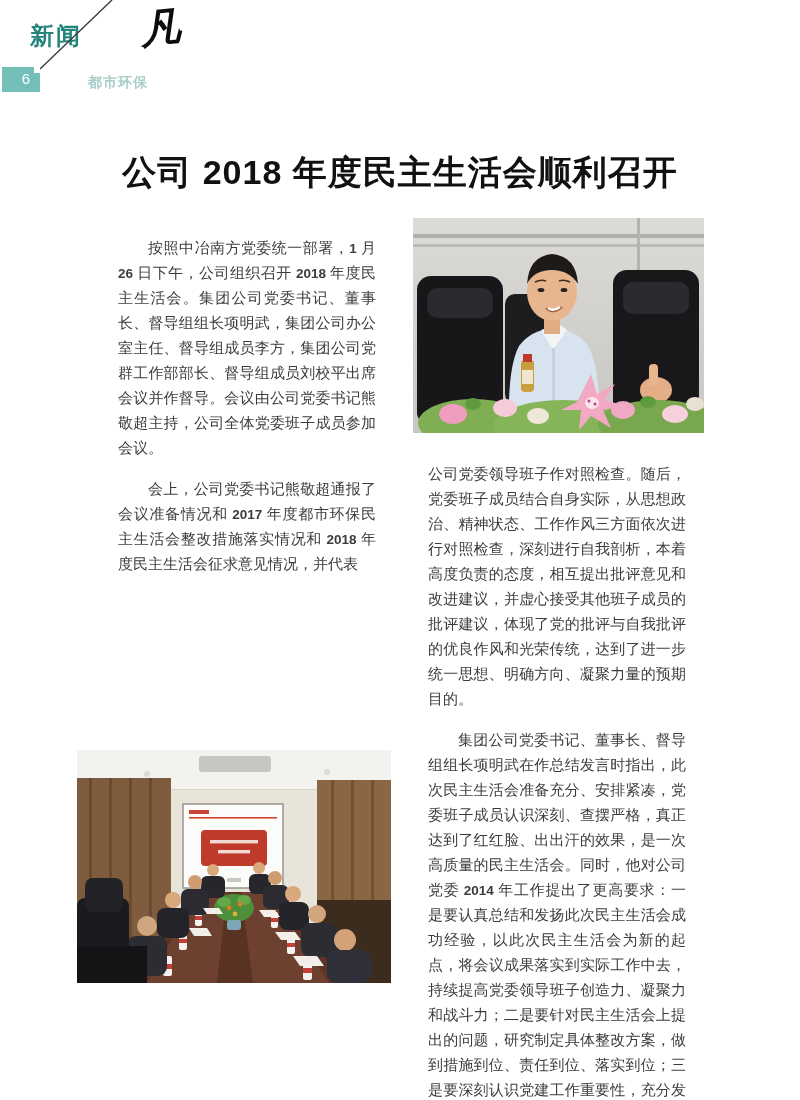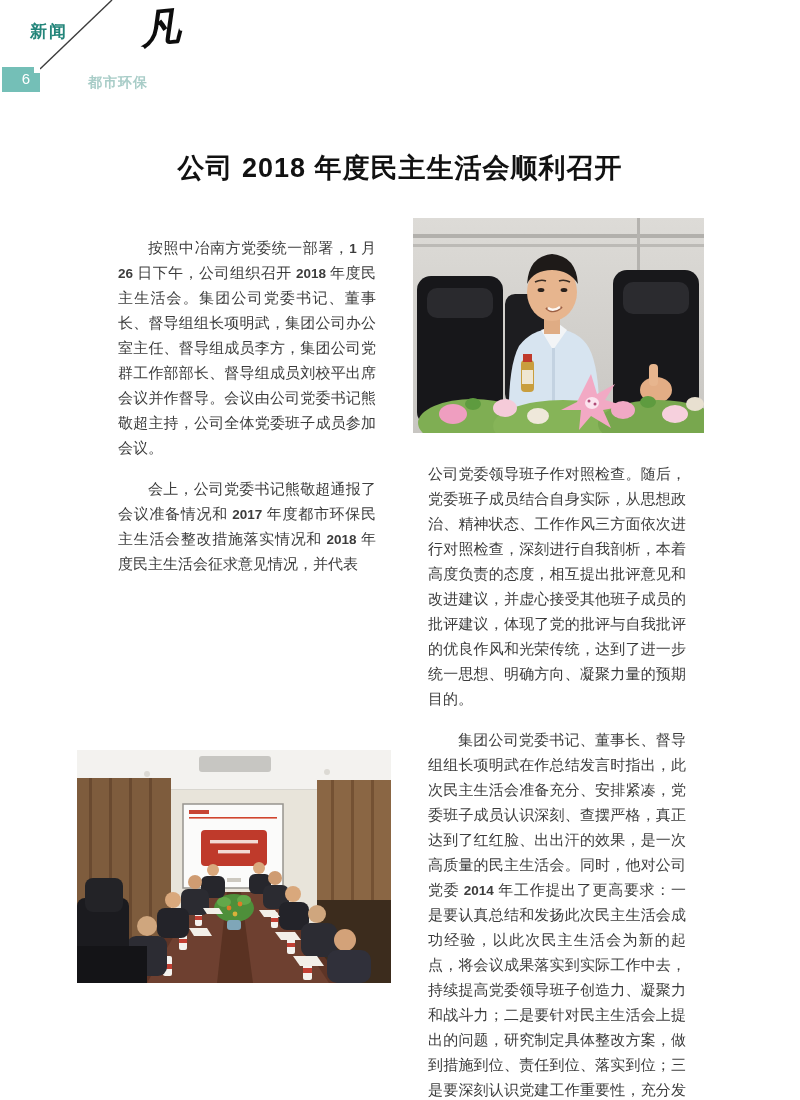--- a/index.html
+++ b/index.html
@@ -1,35 +1,35 @@
 <!DOCTYPE html>
 <html><head>
 <meta charset="utf-8">
 <style>
   html,body{margin:0;padding:0;}
   body{width:800px;height:1100px;background:#ffffff;font-family:"Liberation Serif",serif;}
   .page{position:relative;width:800px;height:1100px;background:#fff;overflow:hidden;}
 
   
   .section-label{position:absolute;left:30px;top:20px;font-family:"Liberation Sans",sans-serif;
-    font-size:17px;font-weight:700;color:#23857a;letter-spacing:2px;}
+    font-size:24px;font-weight:700;color:#23857a;letter-spacing:2px;}
   .diag-svg{position:absolute;left:0;top:0;}
   .mag-name{position:absolute;left:88px;top:26px;font-size:14px;color:#a9cdc8;
     font-weight:700;letter-spacing:1px;margin-top:48px;}
   .logo-glyph{position:absolute;left:140px;top:8px;font-size:40px;color:#0d0d0d;
     font-style:italic;font-weight:700;transform:rotate(-6deg);
     font-family:"DejaVu Serif",serif;line-height:1;}
   .pagenum-box{position:absolute;left:2px;top:67px;width:38px;height:25px;background:#74bfb7;}
   .pagenum-box .num6{position:absolute;right:10px;top:3px;color:#ffffff;
     font-family:"Liberation Sans",sans-serif;font-size:15px;font-weight:400;}
   .notch{position:absolute;right:0;top:0;width:6px;height:6px;background:#ffffff;}
 
   
   .title{position:absolute;left:0;top:150px;width:800px;margin:0;text-align:center;
-    font-family:"Liberation Sans",sans-serif;font-size:27px;font-weight:700;color:#111;
+    font-family:"Liberation Sans",sans-serif;font-size:34px;font-weight:700;color:#111;
     letter-spacing:1px;}
 
   
   .col{position:absolute;font-size:15px;line-height:25px;color:#3c3c3c;
     text-align:justify;}
   .col p{margin:16px;}
   .col p.indent{text-indent:2em;}
   .col-left{left:102px;top:220px;width:290px;}
   .col-right{left:412px;top:446px;width:290px;}
   .num{font-family:"Liberation Sans",sans-serif;font-weight:700;font-size:13.5px;}

